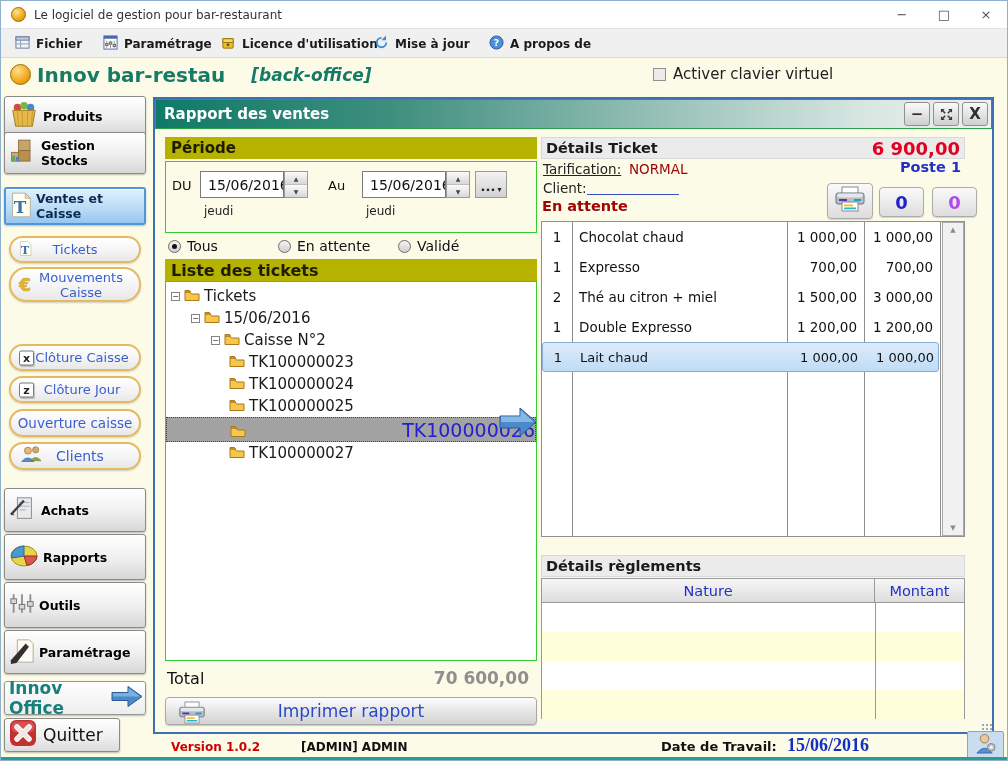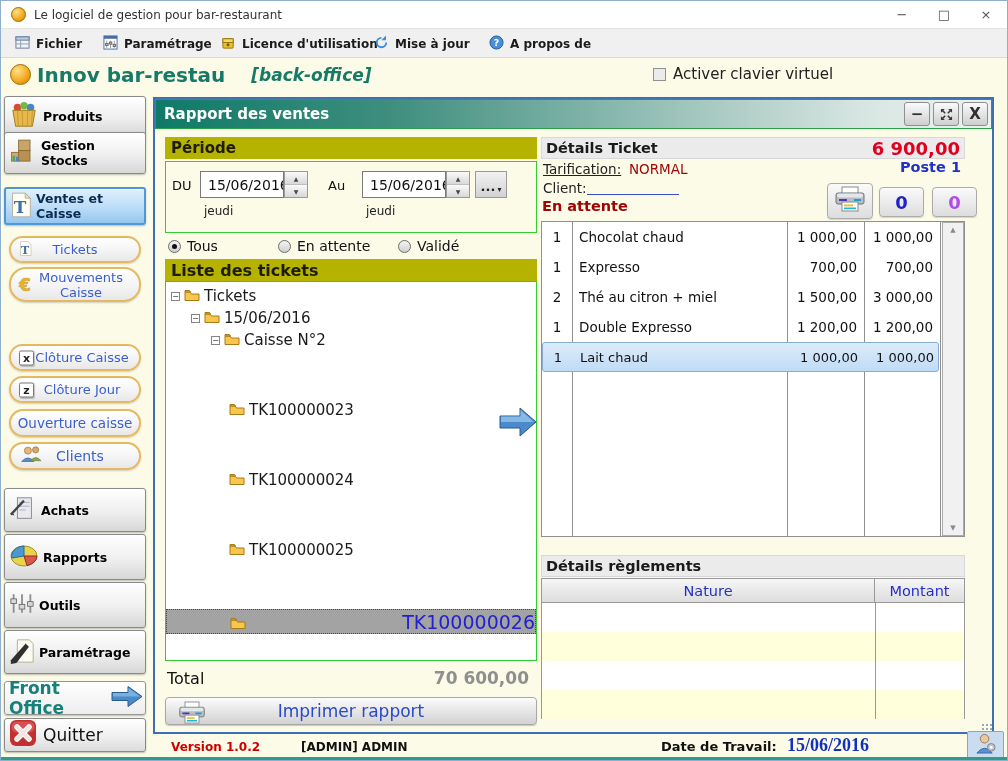--- a/index.html
+++ b/index.html
@@ -89,21 +89,21 @@
   .radio{width:13px;height:13px;border-radius:50%;border:1px solid #6B6B6B;
        background:linear-gradient(#F4F4F4,#CFCFCF);display:inline-block;position:relative;}
   .radio.on::after{content:'';position:absolute;left:3px;top:3px;width:5px;height:5px;
        background:#101010;border-radius:50%;}
   .radio-row{display:flex;align-items:center;gap:6px;font-size:14px;color:#111;position:absolute;}
 
   .treebox{background:#fff;overflow:hidden;}
   .tnode{height:22px;display:flex;align-items:center;gap:4px;font-size:15px;color:#1A1A1A;}
   .tnode .expander{width:9px;height:9px;border:1px solid #848484;background:#fff;font-size:8px;
        line-height:7px;text-align:center;color:#333;flex:none;}
-  .lvl0{padding-left:5px;} .lvl1{padding-left:25px;} .lvl2{padding-left:45px;} .lvl3{padding-left:63px;margin-top:48px;}
+  .lvl0{padding-left:5px;} .lvl1{padding-left:25px;} .lvl2{padding-left:45px;} .lvl3{padding-left:63px;}
   .tnode.sel{height:25px;background:#a3a3a3;border:1px dotted #444;font-size:19px;color:#2121D1;justify-content:space-between;}
 
   .total-label{font-size:16px;color:#111;}
   .total-value{font-size:17px;font-weight:bold;color:#8F8F8F;}
   .print-btn{background:linear-gradient(#FCFCFC,#E2E2E2 60%,#D2D2D2);border:1px solid #A8A8A8;
        border-radius:4px;display:flex;align-items:center;justify-content:center;
        font-size:17px;color:#2A49C8;position:absolute;box-shadow:0 1px 1px rgba(0,0,0,.2);}
   .print-btn .p-icon{position:absolute;left:12px;top:3px;}
 
   .graybar{background:#EBEBEB;border:1px solid #D8D8D8;display:flex;align-items:center;
@@ -311,27 +311,27 @@
   <div class="abs sb-big" style="left:3px;top:629px;width:142px;height:44px;">
     <span><svg viewBox="0 0 28 28" width="26" height="26">
           <path d="M9 2 h13 l4 4 v20 H9z" fill="#FCFCF4" stroke="#B0AB90"></path>
           <path d="M2 24 L18 6 l3.5 3.5 L8 27 l-6 1z" fill="#303030"></path>
           <path d="M18 6 l3.5 3.5" stroke="#999"></path>
         </svg></span>
     <span>Paramétrage</span>
   </div>
 
   <div class="abs front-btn" style="left:3px;top:680px;width:142px;height:34px;">
-    <span>Front Office</span>
+    <span>Innov Office</span>
     <span><svg viewBox="0 0 34 26" width="34" height="27">
           <path d="M2 9 h16 V3 l14 10 -14 10 v-6 H2z" fill="#4A8AC8" stroke="#2A5A90"></path>
           <path d="M3 9.5 h15.5 V4.5 l11.5 8.5 H3z" fill="#7AB0E0"></path>
         </svg></span>
   </div>
-  <div class="abs quit-btn" style="left:3px;top:717px;width:142px;height:34px;">
+  <div class="abs quit-btn" style="left:3px;top:717px;width:116px;height:34px;">
     <span><svg viewBox="0 0 28 28" width="28" height="28">
           <rect x="1" y="1" width="26" height="26" rx="6" fill="#C23030"></rect>
           <rect x="2.5" y="2.5" width="23" height="11" rx="5" fill="#D85050"></rect>
           <path d="M8 8 L20 20 M20 8 L8 20" stroke="#fff" stroke-width="5.5" stroke-linecap="round"></path>
           <path d="M8 8 L20 20 M20 8 L8 20" stroke="#EFE6E6" stroke-width="3.5" stroke-linecap="round"></path>
         </svg></span>
     <span>Quitter</span>
   </div>
 
   <div class="abs panel">

